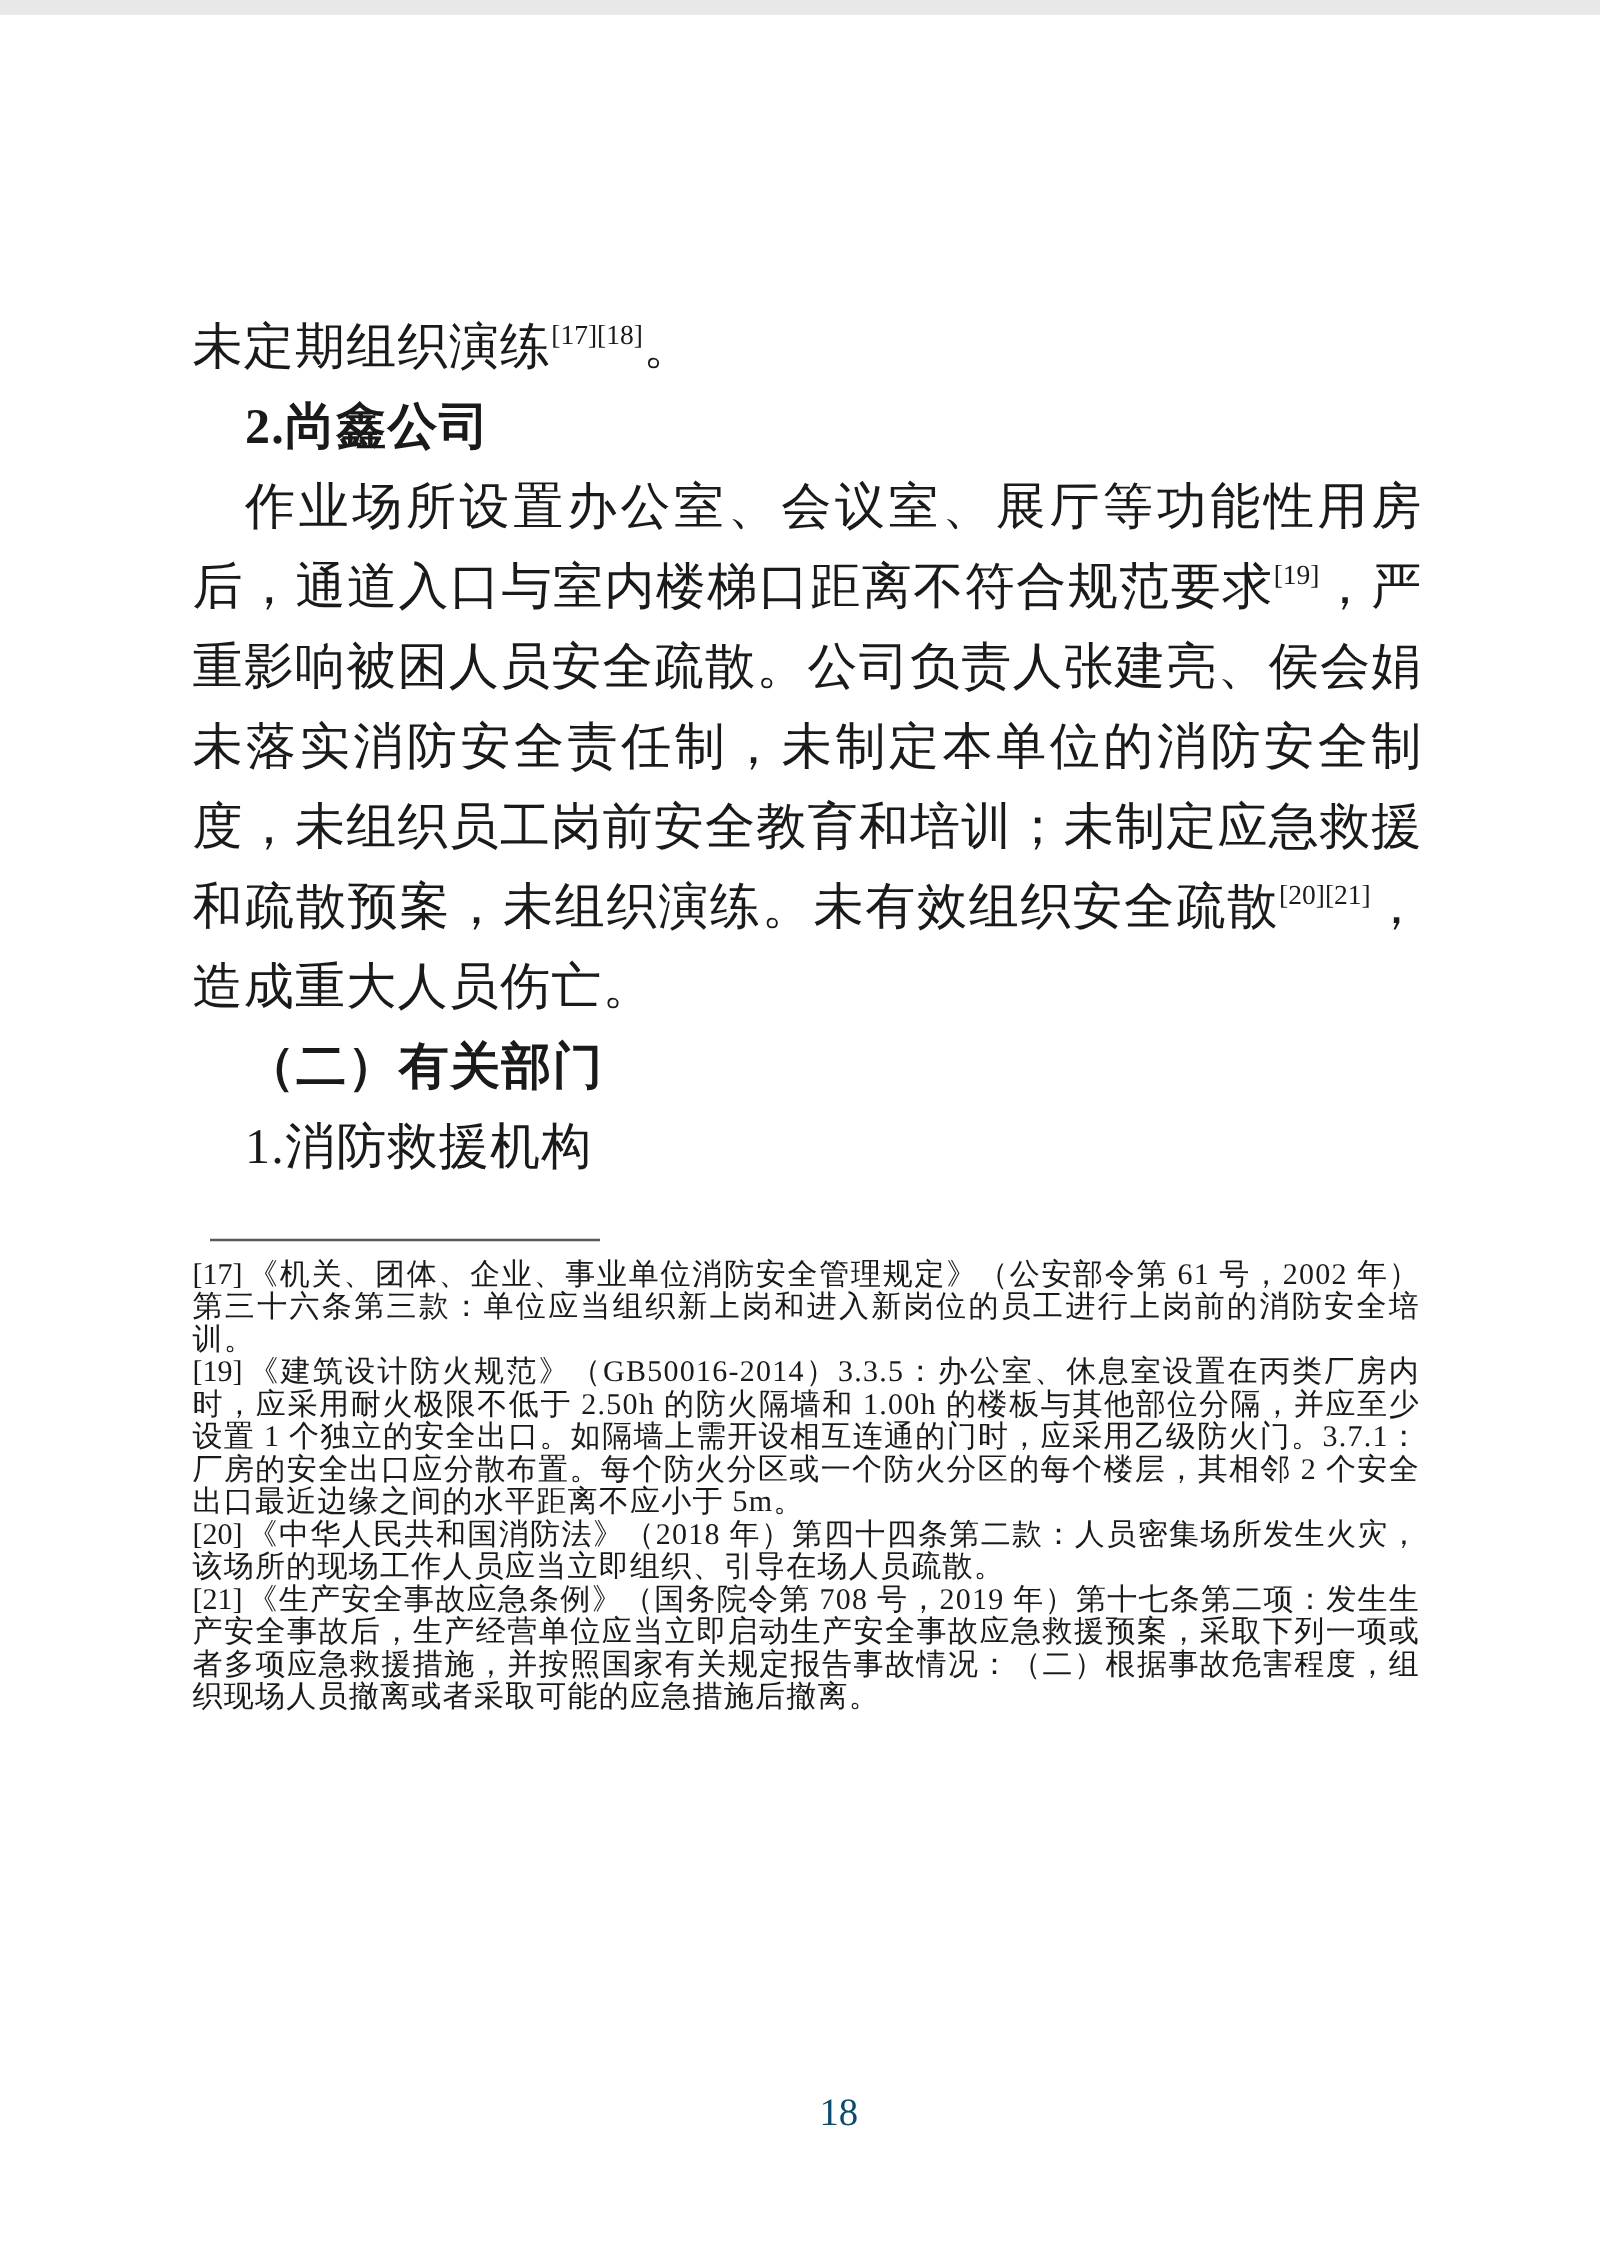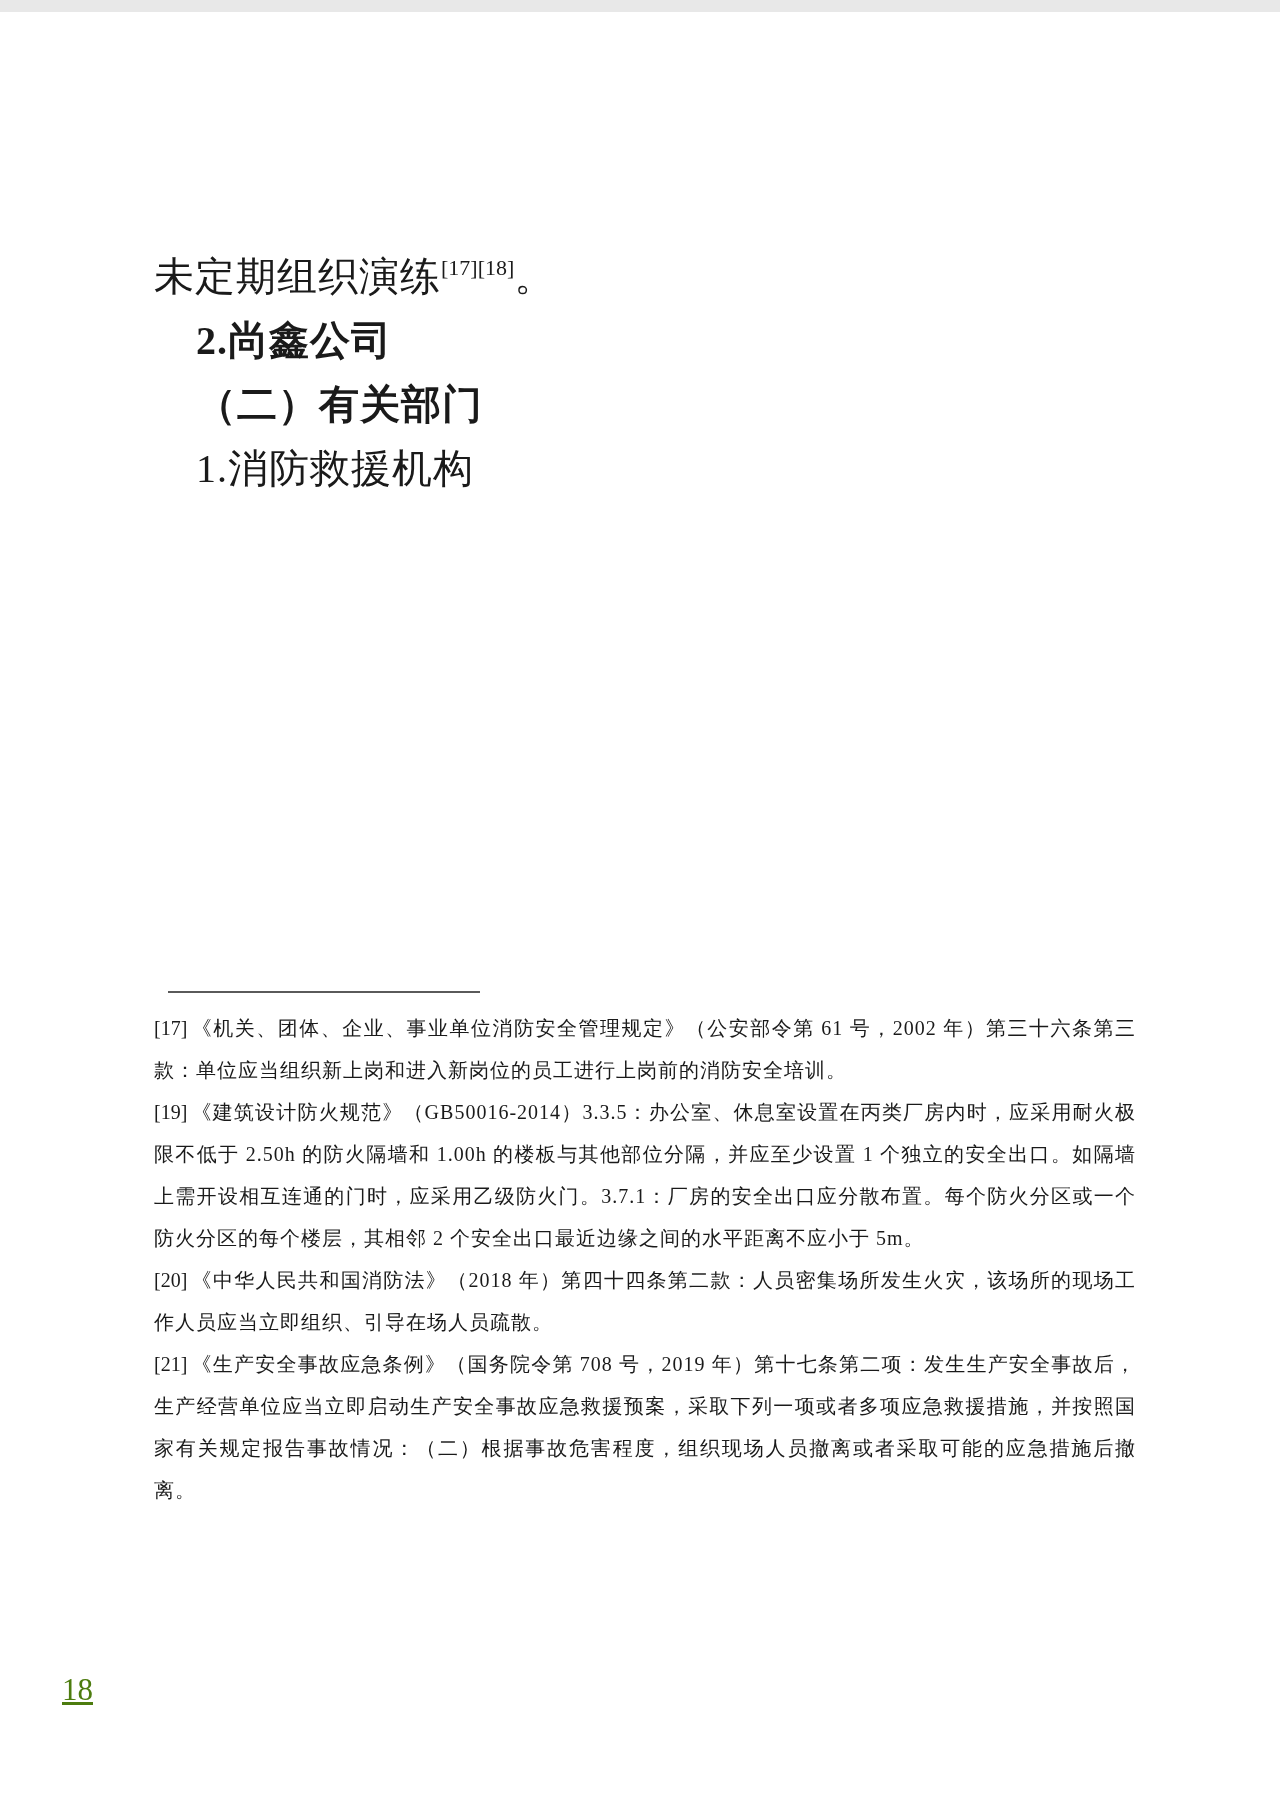--- a/index.html
+++ b/index.html
@@ -39,46 +39,47 @@
     top: 979px;
     width: 312px;
     height: 0;
     border-top: 2px solid #5a5a5a;
   }
   .footnotes {
     position: absolute;
     left: 154px;
     top: 995px;
     width: 982px;
-    font-size: 20px;
-    line-height: 42px;
+    font-size: 24px;
+    line-height: 26px;
     letter-spacing: 1px;
     text-align: justify;
   }
   .footnote { margin: 0; }
   .fn-label { letter-spacing: 0; margin-right: 4px; }
   .page-number {
     position: absolute;
     left: 0;
     top: 1660px;
     width: 100%;
     box-sizing: border-box;
     padding-left: 62px;
+    text-align: center;
     font-size: 31px;
-    color: #4d7c0f;
-    text-decoration: underline;
+    color: #0c4a6e;
   }
 </style>
 </head>
 <body>
 
 <div class="page">
   <div class="body-text" id="body-container">
       <p class="para">未定期组织演练<sup class="ref">[17][18]</sup>。</p>
       <p class="para indent bold">2.尚鑫公司</p>
+      <p class="para indent">作业场所设置办公室、会议室、展厅等功能性用房后，通道入口与室内楼梯口距离不符合规范要求<sup class="ref">[19]</sup>，严重影响被困人员安全疏散。公司负责人张建亮、侯会娟未落实消防安全责任制，未制定本单位的消防安全制度，未组织员工岗前安全教育和培训；未制定应急救援和疏散预案，未组织演练。未有效组织安全疏散<sup class="ref">[20][21]</sup>，造成重大人员伤亡。</p>
       <p class="para indent bold">（二）有关部门</p>
       <p class="para indent">1.消防救援机构</p>
     </div>
   <div class="footnote-sep"></div>
   <div class="footnotes" id="footnotes-container">
       <p class="footnote"><span class="fn-label">[17]</span><span>《机关、团体、企业、事业单位消防安全管理规定》（公安部令第 61 号，2002 年）第三十六条第三款：单位应当组织新上岗和进入新岗位的员工进行上岗前的消防安全培训。</span></p>
       <p class="footnote"><span class="fn-label">[19]</span><span>《建筑设计防火规范》（GB50016-2014）3.3.5：办公室、休息室设置在丙类厂房内时，应采用耐火极限不低于 2.50h 的防火隔墙和 1.00h 的楼板与其他部位分隔，并应至少设置 1 个独立的安全出口。如隔墙上需开设相互连通的门时，应采用乙级防火门。3.7.1：厂房的安全出口应分散布置。每个防火分区或一个防火分区的每个楼层，其相邻 2 个安全出口最近边缘之间的水平距离不应小于 5m。</span></p>
       <p class="footnote"><span class="fn-label">[20]</span><span>《中华人民共和国消防法》（2018 年）第四十四条第二款：人员密集场所发生火灾，该场所的现场工作人员应当立即组织、引导在场人员疏散。</span></p>
       <p class="footnote"><span class="fn-label">[21]</span><span>《生产安全事故应急条例》（国务院令第 708 号，2019 年）第十七条第二项：发生生产安全事故后，生产经营单位应当立即启动生产安全事故应急救援预案，采取下列一项或者多项应急救援措施，并按照国家有关规定报告事故情况：（二）根据事故危害程度，组织现场人员撤离或者采取可能的应急措施后撤离。</span></p>
     </div>

